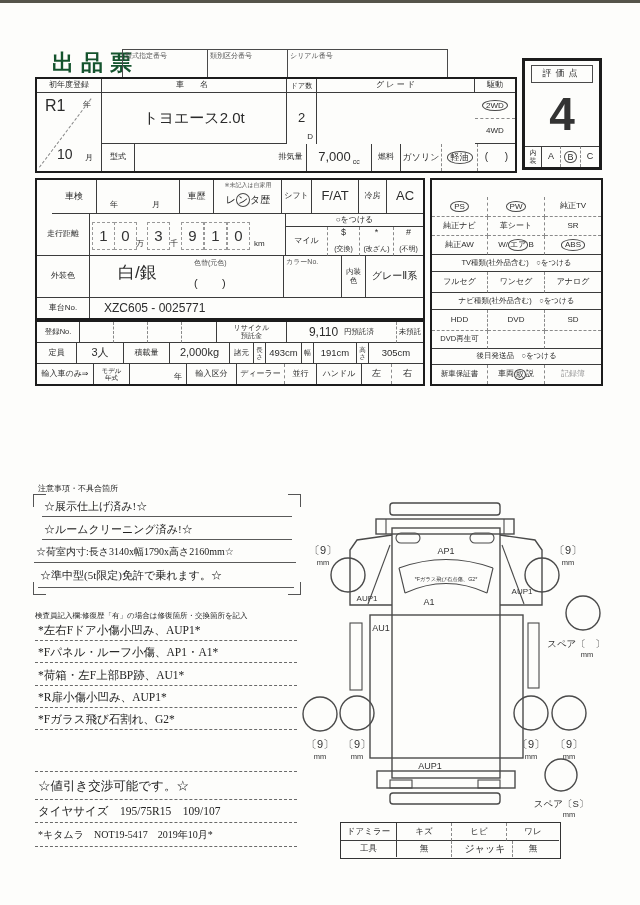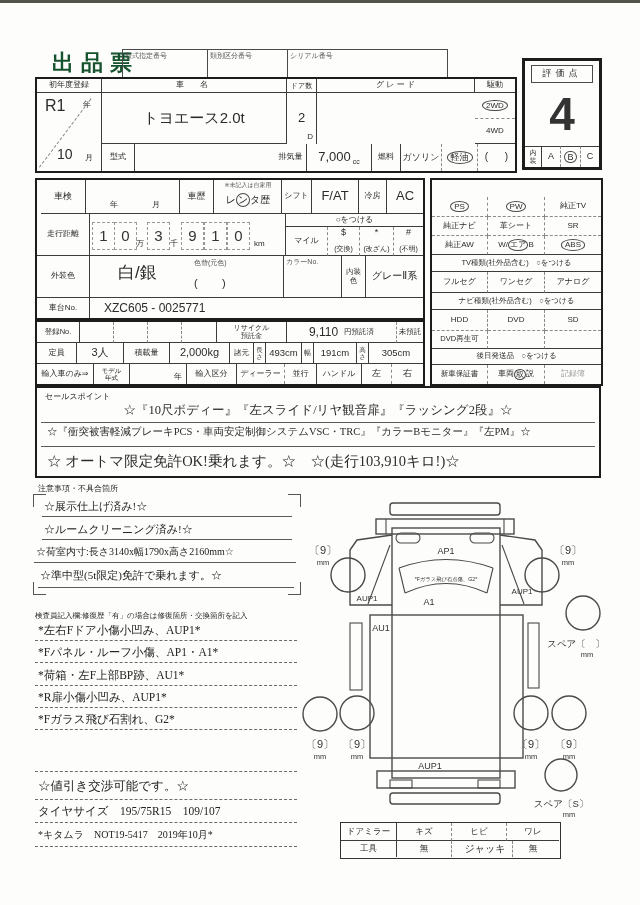--- a/index.html
+++ b/index.html
@@ -85,21 +85,21 @@
 装</div>
     <div class="cell bt brd" style="left:17px;top:85px;width:19px;height:21px;font-size:9px">A</div>
     <div class="cell bt brd" style="left:36px;top:85px;width:20px;height:21px">
       <span class="mk" style="font-size:9px;padding:0 2px">B</span>
     </div>
     <div class="cell bt" style="left:56px;top:85px;width:18px;height:21px;font-size:9px">C</div>
   </div>
 
   <div class="panel" style="left:35px;top:178px;width:390px;height:142px">
 
-    <div class="cell br bb" style="left:4px;top:0;width:45px;height:34px;font-size:9px">車検</div>
+    <div class="cell br bb" style="left:15px;top:0;width:45px;height:34px;font-size:9px">車検</div>
     <div class="cell br bb" style="left:45px;top:0;width:98px;height:34px">
       <span class="abs" style="left:28px;bottom:3px;font-size:8px">年</span>
       <span class="abs" style="left:70px;bottom:3px;font-size:8px">月</span>
     </div>
     <div class="cell br bb" style="left:143px;top:0;width:34px;height:34px;font-size:9px">車歴</div>
     <div class="cell br bb" style="left:177px;top:0;width:68px;height:34px">
       <span class="abs" style="left:0;top:2px;width:68px;text-align:center;font-size:6px;color:#555">※未記入は自家用</span>
       <span class="abs" style="left:0;top:13px;width:68px;text-align:center;font-size:10px">
         <span>レ</span><span class="mk" style="padding:0 1px">ン</span><span>タ歴</span>
       </span>
@@ -222,28 +222,20 @@
 年式</div>
     <div class="cell br" style="left:93px;top:42px;width:57px;height:20px;justify-content:flex-end;align-items:flex-end;padding:0 4px 2px 0;font-size:8px">年</div>
     <div class="cell br" style="left:150px;top:42px;width:50px;height:20px;font-size:8px">輸入区分</div>
     <div class="cell brd" style="left:200px;top:42px;width:48px;height:20px;font-size:8px">ディーラー</div>
     <div class="cell br" style="left:248px;top:42px;width:32px;height:20px;font-size:8px">並行</div>
     <div class="cell br" style="left:280px;top:42px;width:45px;height:20px;font-size:8px">ハンドル</div>
     <div class="cell brd" style="left:325px;top:42px;width:30px;height:20px;font-size:9px">左</div>
     <div class="cell" style="left:355px;top:42px;width:31px;height:20px;font-size:9px">右</div>
   </div>
 
-  <div class="panel" style="left:35px;top:386px;width:566px;height:92px">
-    <div class="abs" style="left:8px;top:3px;font-size:8px">セールスポイント</div>
-    <div class="cell serif" style="left:0;top:13px;width:562px;height:19px;font-size:12.5px">☆『10尺ボディー』『左スライド/リヤ観音扉』『ラッシング2段』☆</div>
-    <div class="sol-line" style="left:4px;top:34px;width:554px"></div>
-    <div class="cell tl serif" style="left:10px;top:38px;width:552px;height:18px;font-size:10.5px">☆『衝突被害軽減ブレーキPCS・車両安定制御システムVSC・TRC』『カラーBモニター』『左PM』☆</div>
-    <div class="sol-line" style="left:4px;top:58px;width:554px"></div>
-    <div class="cell tl serif" style="left:10px;top:62px;width:552px;height:24px;align-items:center;font-size:14.5px">☆ オートマ限定免許OK!乗れます。☆　☆(走行103,910キロ!)☆</div>
-  </div>
 
   <div class="abs" style="left:38px;top:483px;font-size:8px">注意事項・不具合箇所</div>
   <div class="corner" style="left:33px;top:494px;border-left:1.5px solid #555;border-top:1.5px solid #555"></div>
   <div class="corner" style="left:288px;top:494px;border-right:1.5px solid #555;border-top:1.5px solid #555"></div>
   <div class="corner" style="left:33px;top:582px;border-left:1.5px solid #555;border-bottom:1.5px solid #555"></div>
   <div class="corner" style="left:288px;top:582px;border-right:1.5px solid #555;border-bottom:1.5px solid #555"></div>
   <div class="abs serif" style="left:44px;top:499px;font-size:11px">☆展示仕上げ済み!☆</div>
   <div class="sol-line" style="left:42px;top:516px;width:250px"></div>
   <div class="abs serif" style="left:44px;top:522px;font-size:11px">☆ルームクリーニング済み!☆</div>
   <div class="sol-line" style="left:42px;top:539px;width:250px"></div>

